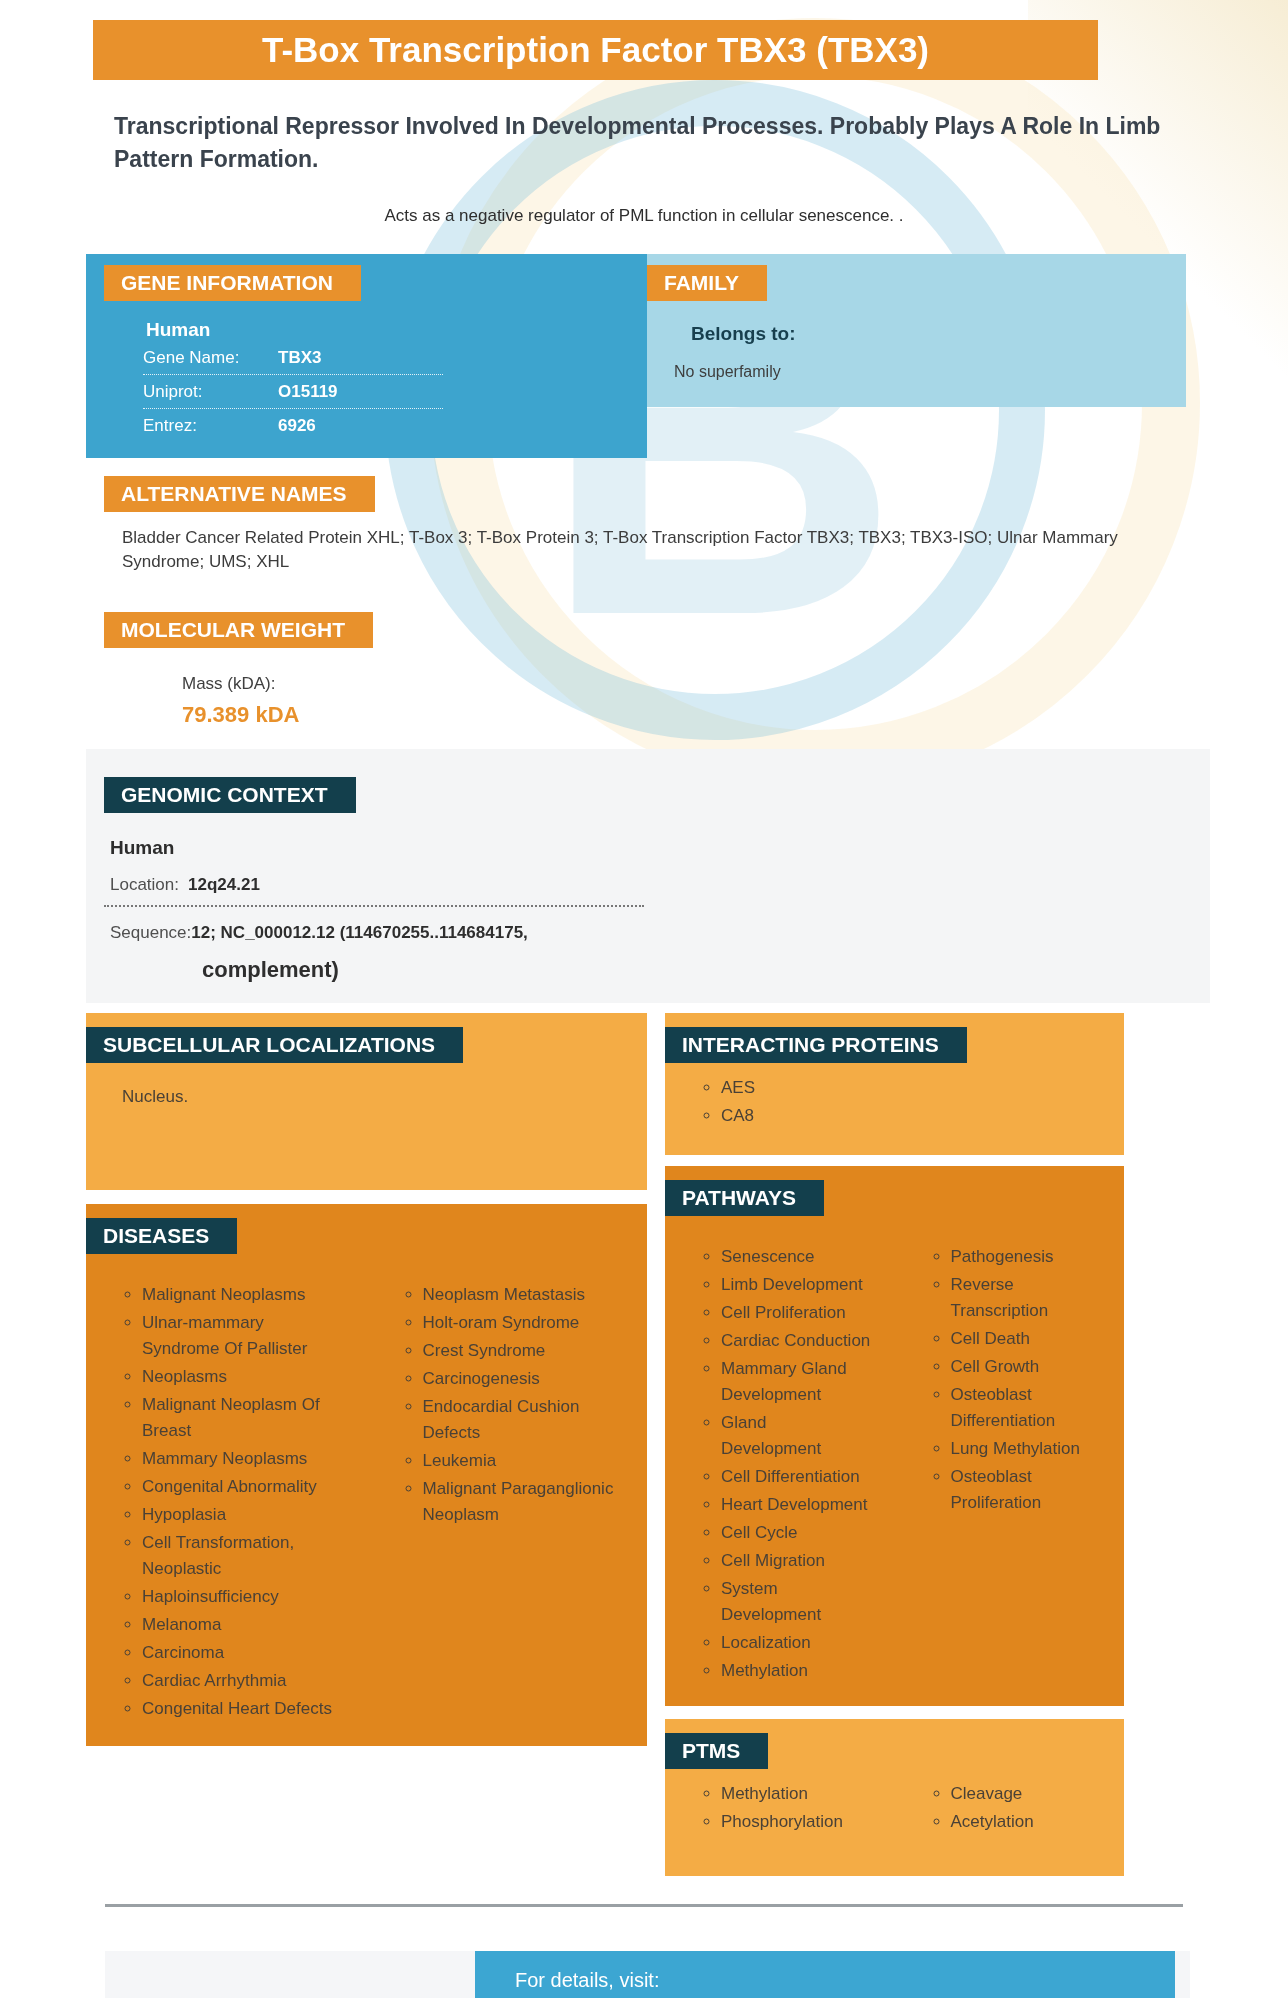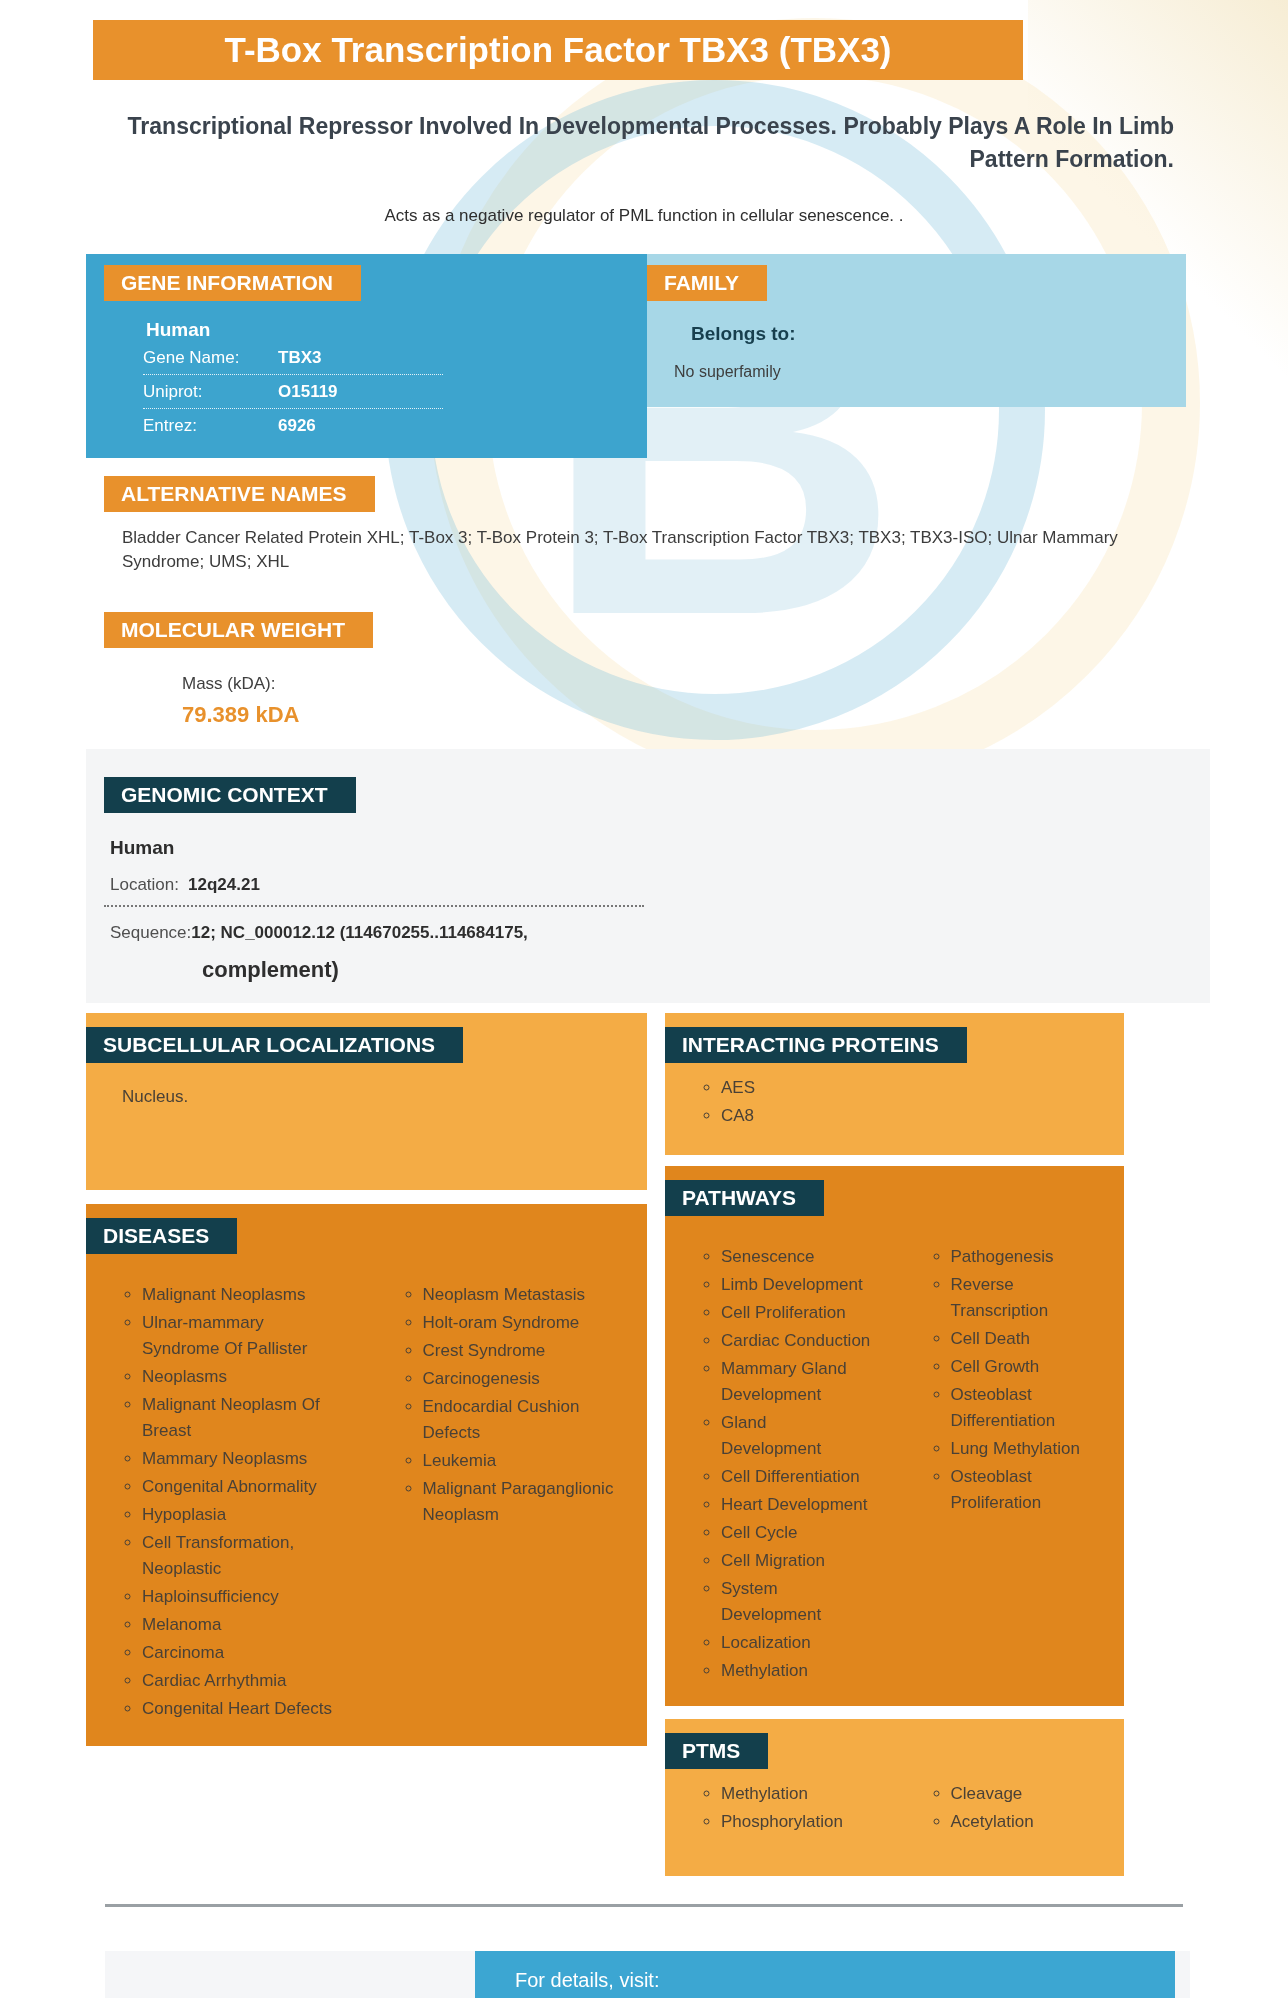--- a/index.html
+++ b/index.html
@@ -14,24 +14,24 @@
     border:58px solid rgba(246,200,110,0.17); }
   .wm-ring-blue { left:385px; top:80px; width:660px; height:660px; border-radius:50%;
     border:46px solid rgba(120,190,220,0.30); }
   .wm-b { left:540px; top:190px; font-size:500px; font-weight:bold;
     color:rgba(125,185,215,0.22); line-height:1; }
   .wm-corner { top:0; right:0; width:260px; height:430px;
     background:linear-gradient(225deg, rgba(246,236,210,0.95) 0%, rgba(246,236,210,0) 55%); }
   .content { position:relative; z-index:1; }
 
   
-  .title-bar { margin:20px 6px 0 93px; width:930px; height:60px; line-height:60px;
+  .title-bar { margin:20px 6px 0 93px; width:1005px; height:60px; line-height:60px;
     background:var(--orange); color:#ffffff; text-align:center;
     font-size:35px; font-weight:bold; }
-  .subtitle { margin:30px auto 0; width:1060px; text-align:right;
+  .subtitle { margin:30px auto 0; width:1060px; text-align:left;
     font-size:23px; font-weight:bold; color:#3a434d; line-height:33px; }
   .description { margin:30px auto 0; width:1100px; text-align:center;
     font-size:17px; color:#2e2e2e; }
 
   
   .bar { display:inline-block; color:#ffffff; font-weight:bold; font-size:21px;
     padding:6px 28px 6px 17px; }
   .bar.orange { background:var(--orange); }
   .bar.teal { background:var(--teal); }
 

